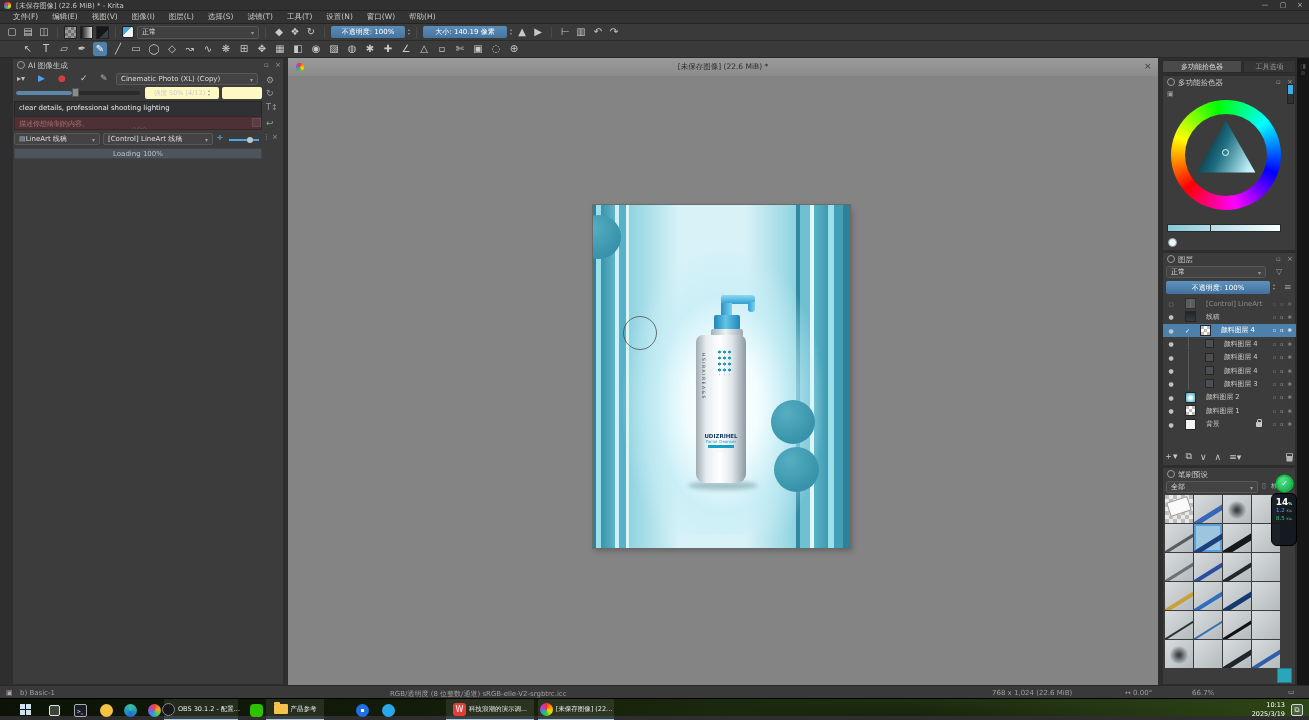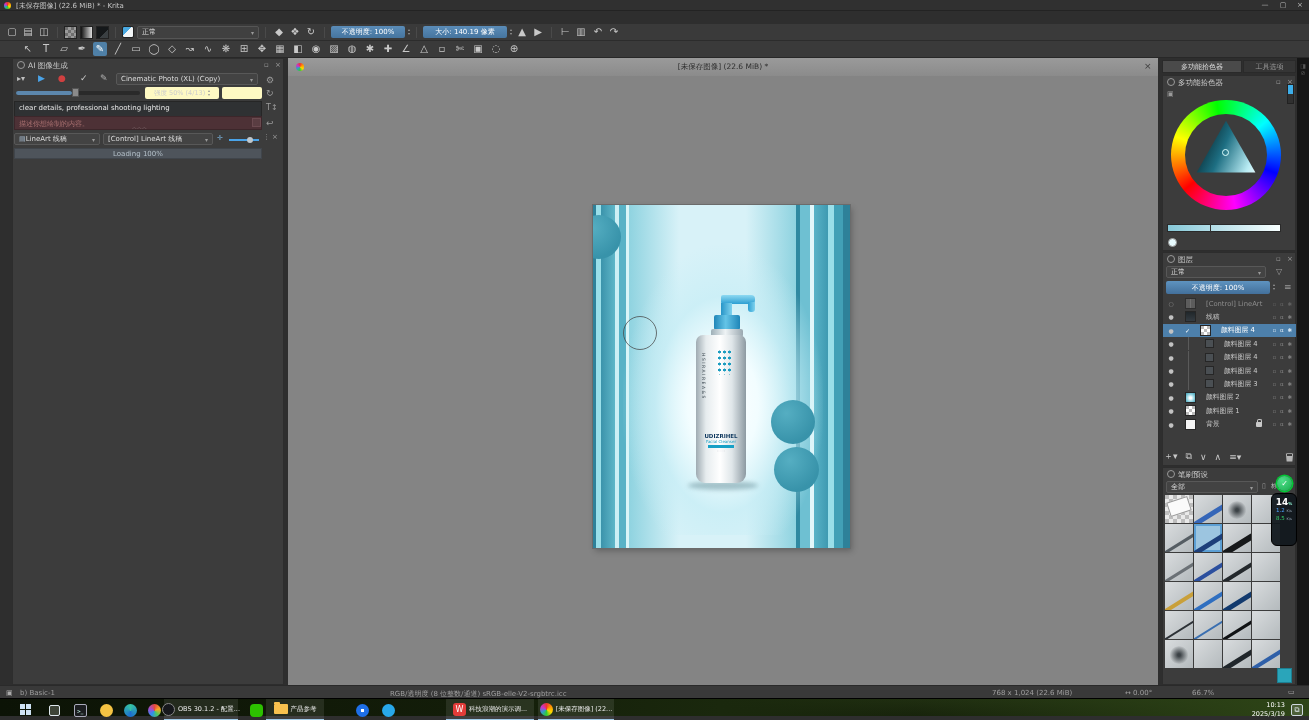--- a/index.html
+++ b/index.html
@@ -194,20 +194,33 @@
 <div id="screen">
 
   <div class="abs" id="titlebar">
     <div class="abs" id="app-icon"></div>
     <div class="abs" id="win-title">[未保存图像] (22.6 MiB) * - Krita</div>
     <div class="abs winctl" style="right:36px">—</div>
     <div class="abs winctl" style="right:18px">▢</div>
     <div class="abs winctl" style="right:1px">×</div>
   </div>
 
+  <div class="abs" id="menubar">
+      <span class="menu-item">文件(F)</span>
+      <span class="menu-item">编辑(E)</span>
+      <span class="menu-item">视图(V)</span>
+      <span class="menu-item">图像(I)</span>
+      <span class="menu-item">图层(L)</span>
+      <span class="menu-item">选择(S)</span>
+      <span class="menu-item">滤镜(T)</span>
+      <span class="menu-item">工具(T)</span>
+      <span class="menu-item">设置(N)</span>
+      <span class="menu-item">窗口(W)</span>
+      <span class="menu-item">帮助(H)</span>
+    </div>
 
   <div class="abs" id="toolbar1">
     <span id="tb-file" style="display: inline-flex; gap: 2px;">
         <span class="tbi">▢</span>
         <span class="tbi">▤</span>
         <span class="tbi">◫</span>
       </span>
     <span class="tb-sep"></span>
     <span class="swatch pattern"></span>
     <span class="swatch gradient"></span>

